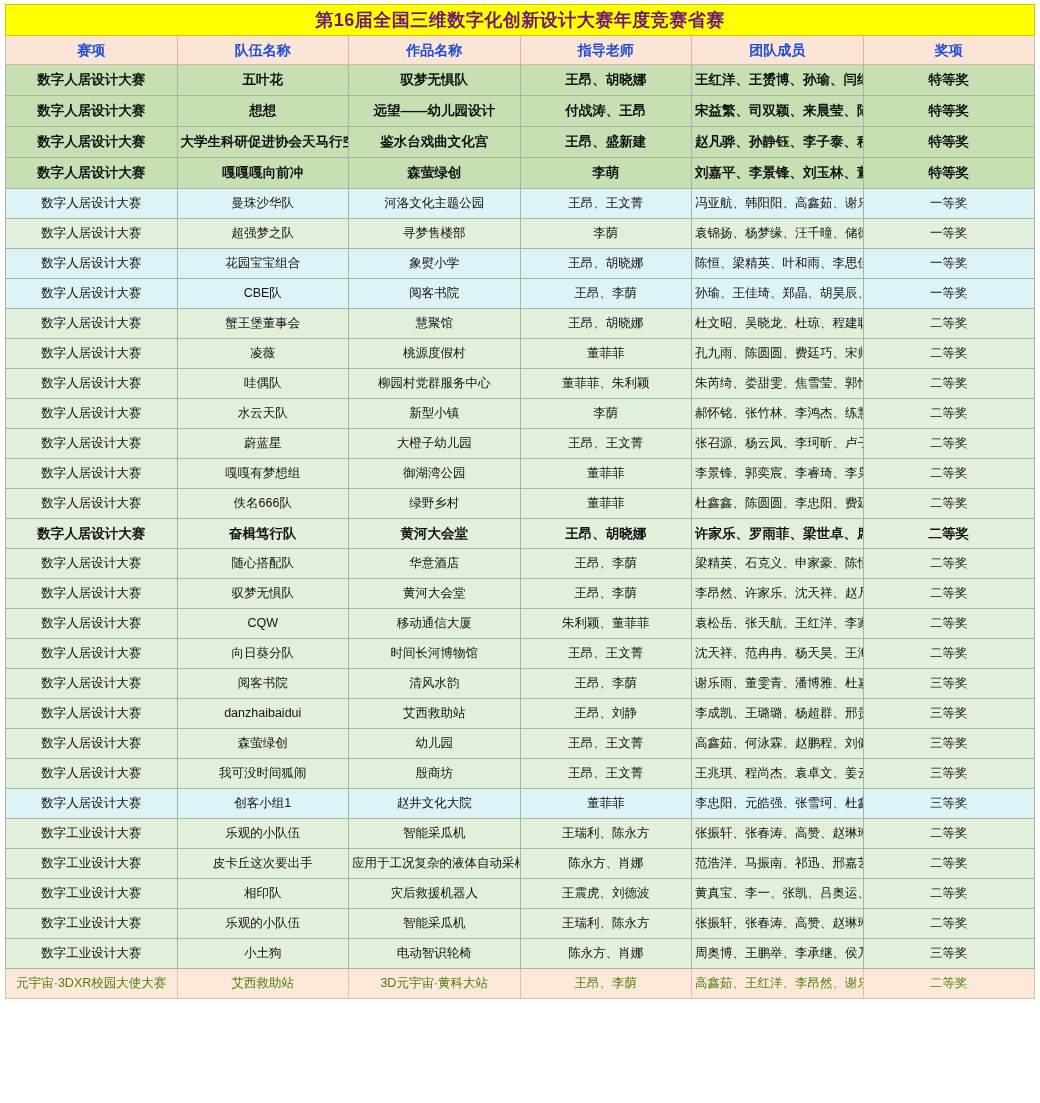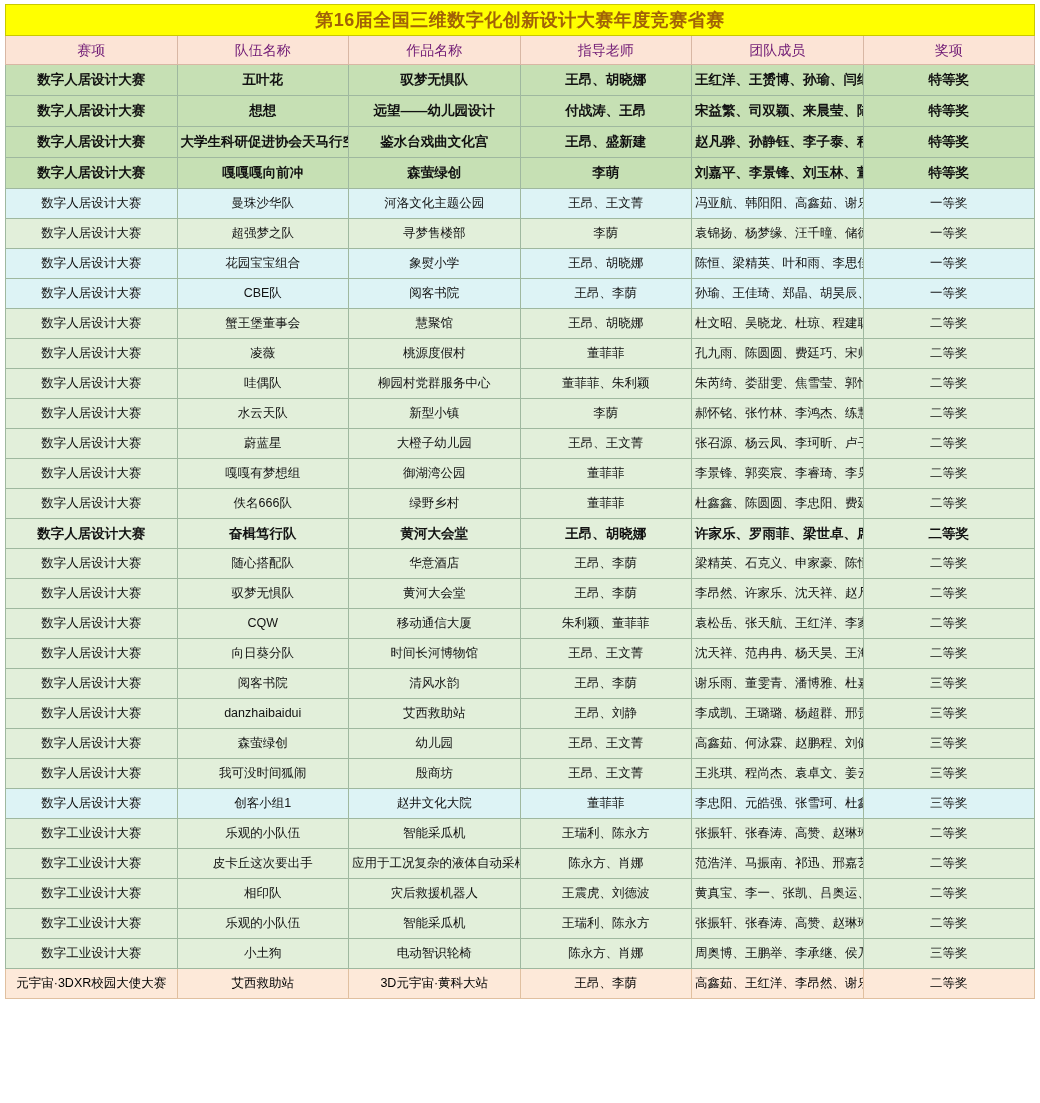--- a/index.html
+++ b/index.html
@@ -31,30 +31,30 @@
     overflow: hidden;
     white-space: nowrap;
     color: #111;
   }
   tr.title-row td {
     background: #ffff00;
     border: 1px solid #c9c900;
     height: 30px;
     font-size: 18px;
     font-weight: bold;
-    color: #a16207;
+    color: #701a75;
     letter-spacing: 0.5px;
   }
   tr.header-row td {
     background: #fce4d6;
     border: 1px solid #d8b7a4;
     height: 28px;
     font-size: 14px;
-    font-weight: normal;
-    color: #701a75;
+    font-weight: bold;
+    color: #1d4ed8;
   }
   tr.special td {
     background: #c6e0b4;
     height: 30px;
     font-weight: bold;
     font-size: 13.5px;
   }
   tr.cyan td {
     background: #ddf3f5;
     height: 29px;
@@ -66,21 +66,21 @@
   tr.green-bold td {
     background: #e2efda;
     height: 29px;
     font-weight: bold;
     font-size: 13.5px;
   }
   tr.orange td {
     background: #fde9d9;
     border: 1px solid #e0c0a0;
     height: 29px;
-    color: #000000;
+    color: #4d7c0f;
   }
   td.col-event { width: 148px; }
   td.col-team  { width: 130px; }
   td.col-work  { width: 162px; }
   td.col-teacher { width: 118px; }
   td.col-members { width: 298px; }
   td.col-prize { width: 90px; }
   .wrapcell {
     white-space: normal;
     word-break: break-all;

